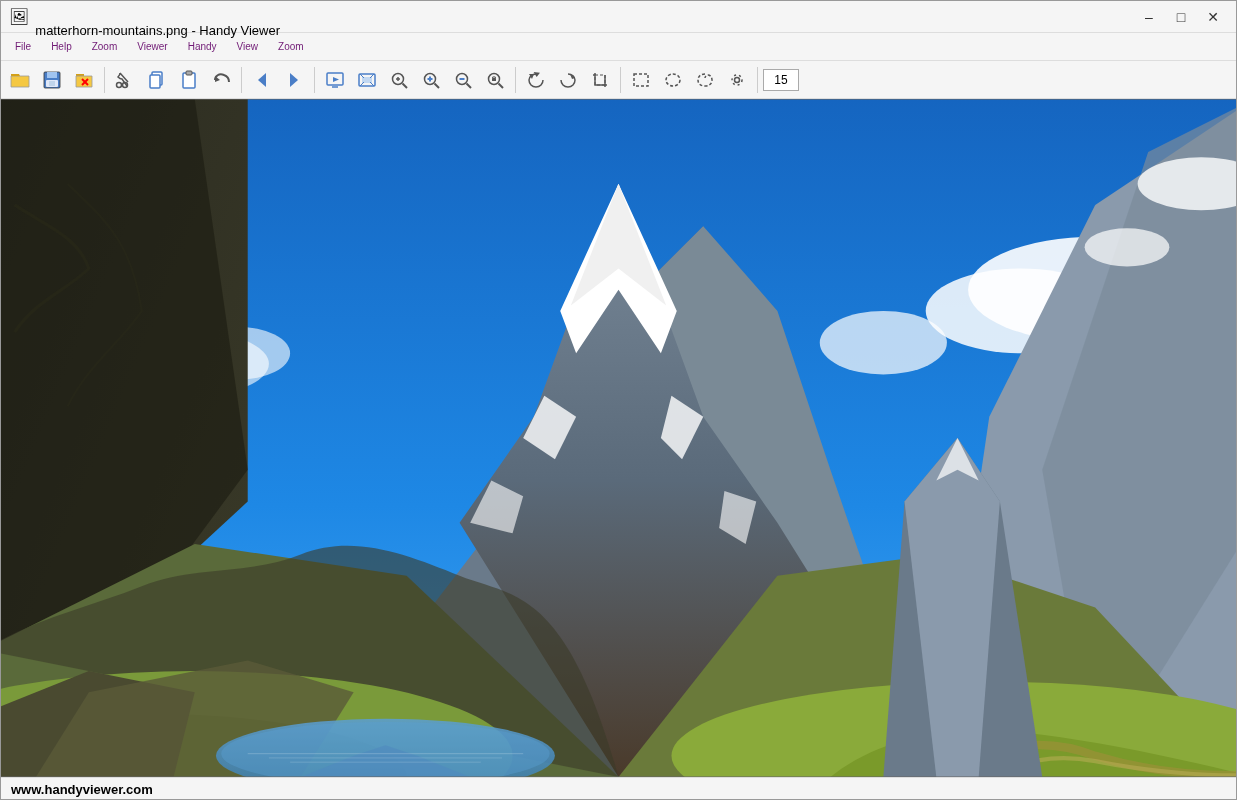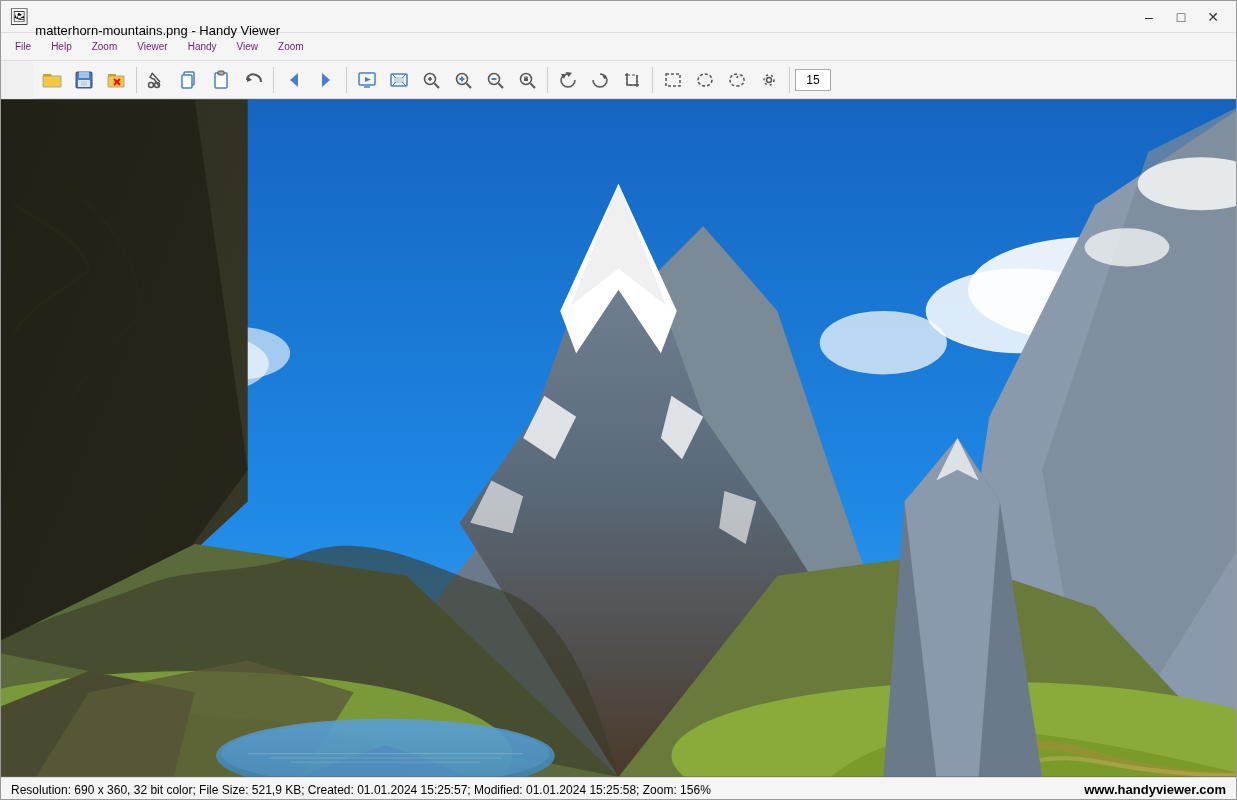--- a/index.html
+++ b/index.html
@@ -70,21 +70,20 @@
 
     
     #toolbar {
       display: flex;
       align-items: center;
       background: #f5f5f5;
       height: 38px;
       padding: 0 4px;
       border-bottom: 1px solid #ddd;
       gap: 2px;
-      margin-left: 32px;
     }
     .toolbar-sep {
       width: 1px;
       height: 26px;
       background: #ccc;
       margin: 0 3px;
     }
     .tool-btn {
       width: 30px;
       height: 30px;
@@ -455,15 +454,14 @@
       <polygon points="870,380 920,320 960,380 940,640 900,640" fill="#8a9aac"></polygon>
 
       <polygon points="920,320 900,360 920,350 940,360" fill="white" opacity="0.7"></polygon>
 
       <rect x="0" y="0" width="1200" height="640" fill="none" stroke="#666" stroke-width="1"></rect>
     </svg>
   </div>
 </div>
 
 <div id="statusbar">
-  <span>Resolution: 690 x 360, 32 bit color; File Size: 521,9 KB; Created: 01.01.2024 15:25:57; Modified: 01.01.2024 15:25:58; Zoom: 156%</span>
   <span id="statusbar-right">www.handyviewer.com</span>
 </div>
 
 </body></html>

